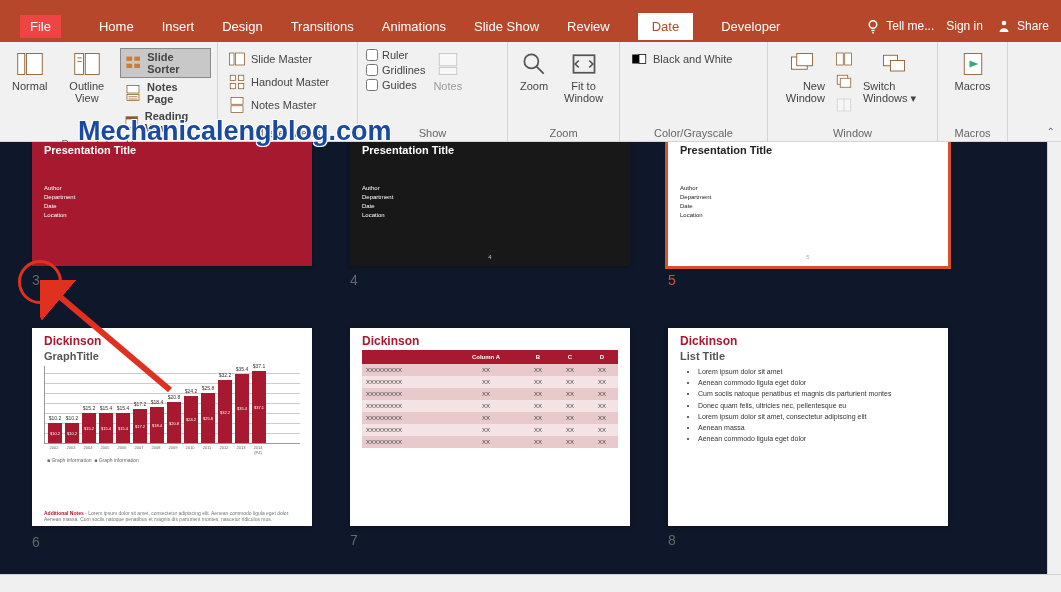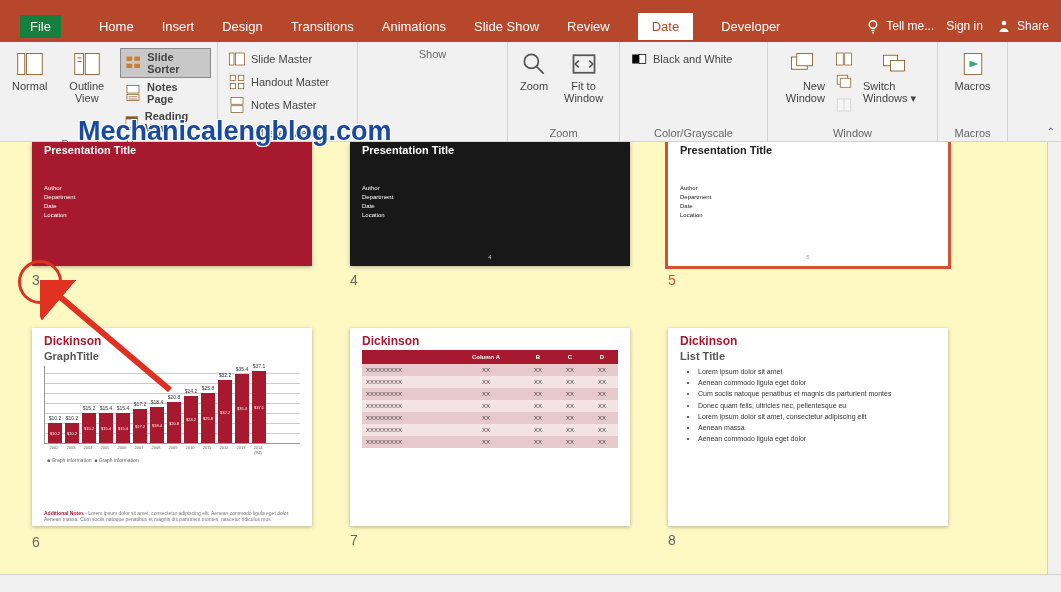--- a/index.html
+++ b/index.html
@@ -3,21 +3,21 @@
 <meta charset="utf-8">
 <style>
   * { box-sizing: border-box; margin: 0; padding: 0; font-family: "Segoe UI", Tahoma, sans-serif; }
   body { background: #e6e6e6; width: 1061px; height: 592px; overflow: hidden; position: relative; }
 
   
   .titlebar { background: #b7472a; height: 10px; }
 
   
   .menutabs { background: #b7472a; height: 32px; display: flex; align-items: center; color: #fff; font-size: 13px; padding-left: 20px; gap: 28px; }
-  .menutabs .file { background: #15803d; padding: 4px 10px; margin-right: 10px;}
+  .menutabs .file { background: #ef4444; padding: 4px 10px; margin-right: 10px;}
   .menutabs .tab { cursor: pointer; }
   .menutabs .tab.active { background: #fff; color: #b7472a; padding: 6px 14px; }
   .menutabs .right { margin-left: auto; display: flex; gap: 12px; align-items: center; padding-right: 12px; }
   .menutabs .right .item { display: flex; align-items: center; gap: 4px; font-size: 12px; }
 
   
   .ribbon { background: #f1f1f1; height: 100px; border-bottom: 1px solid #d4d4d4; display: flex; font-size: 11px; color: #444; position: relative; }
   .rgroup { border-right: 1px solid #d4d4d4; display: flex; flex-direction: column; justify-content: space-between; padding: 4px 6px 2px 6px; }
   .rgroup .glabel { text-align: center; color: #666; font-size: 11px; padding-top: 2px; }
   .btn-lg { display: flex; flex-direction: column; align-items: center; gap: 2px; padding: 4px 6px; cursor: pointer; font-size: 11px; }
@@ -28,21 +28,21 @@
   .chk input { width: 12px; height: 12px; }
   .row { display: flex; }
   .col { display: flex; flex-direction: column; gap: 1px; }
 
   svg.icon { width: 18px; height: 18px; }
 
   
   .watermark { position: absolute; top: 116px; left: 78px; font-size: 27px; font-weight: bold; color: #1a4aa0; text-shadow: -1px -1px 0 #fff, 1px -1px 0 #fff, -1px 1px 0 #fff, 1px 1px 0 #fff; pointer-events: none; z-index: 50; }
 
   
-  .sorter { position: absolute; top: 142px; left: 0; right: 14px; bottom: 18px; background: #fef9c3; overflow: hidden; }
+  .sorter { position: absolute; top: 142px; left: 0; right: 14px; bottom: 18px; background: #0f172a; overflow: hidden; }
   .scrollbar-v { position: absolute; top: 142px; right: 0; width: 14px; bottom: 18px; background: #f0f0f0; border-left: 1px solid #d0d0d0;}
   .scrollbar-h { position: absolute; bottom: 0; left: 0; right: 0; height: 18px; background: #f0f0f0; border-top: 1px solid #d0d0d0;}
 
   .slide-wrap { position: absolute; }
   .slide { width: 280px; height: 158px; background: #fff; box-shadow: 0 1px 4px rgba(0,0,0,0.3); font-size: 8px; overflow: hidden; position: relative; }
   .slide.selected { outline: 3px solid #d35230; }
   .slnum { position: absolute; bottom: -22px; left: 0; font-size: 14px; color: #666; }
   .ts .title { font-size: 11px; font-weight: 600; padding: 2px 12px 0 12px; }
   .ts .meta { padding: 28px 12px 0 12px; font-size: 6px; line-height: 1.5; }
   .ts-red { background: #a6192e; color: #fff; }
@@ -197,20 +197,45 @@
             <rect x="4" y="2" width="16" height="9" fill="#fff" stroke="#8a5a2a"></rect>
             <rect x="4" y="13" width="16" height="9" fill="#fff" stroke="#8a5a2a"></rect>
           </svg>
         <span>Notes Master</span>
       </div>
     </div>
     <div class="glabel">Master Views</div>
   </div>
 
   <div class="rgroup" style="width:150px;">
+    <div class="row">
+      <div class="col" style="padding-top:2px;">
+        <label class="chk">
+            <input type="checkbox" style="">
+            <span>Ruler</span>
+          </label>
+        <label class="chk">
+            <input type="checkbox" style="">
+            <span>Gridlines</span>
+          </label>
+        <label class="chk">
+            <input type="checkbox" style="">
+            <span>Guides</span>
+          </label>
+      </div>
+      <div class="btn-lg" style="opacity:.5">
+        <span class="ico">
+            <svg viewBox="0 0 32 32">
+              <rect x="6" y="4" width="20" height="14" fill="#fff" stroke="#999"></rect>
+              <rect x="6" y="20" width="20" height="8" fill="#fff" stroke="#999"></rect>
+            </svg>
+          </span>
+        <span>Notes</span>
+      </div>
+    </div>
     <div class="glabel">Show</div>
   </div>
 
   <div class="rgroup" style="width:112px;">
     <div class="row">
       <div class="btn-lg">
         <span class="ico">
             <svg viewBox="0 0 32 32" fill="none" stroke="#555" stroke-width="2">
               <circle cx="13" cy="13" r="8"></circle>
               <line x1="19" y1="19" x2="27" y2="27"></line>

